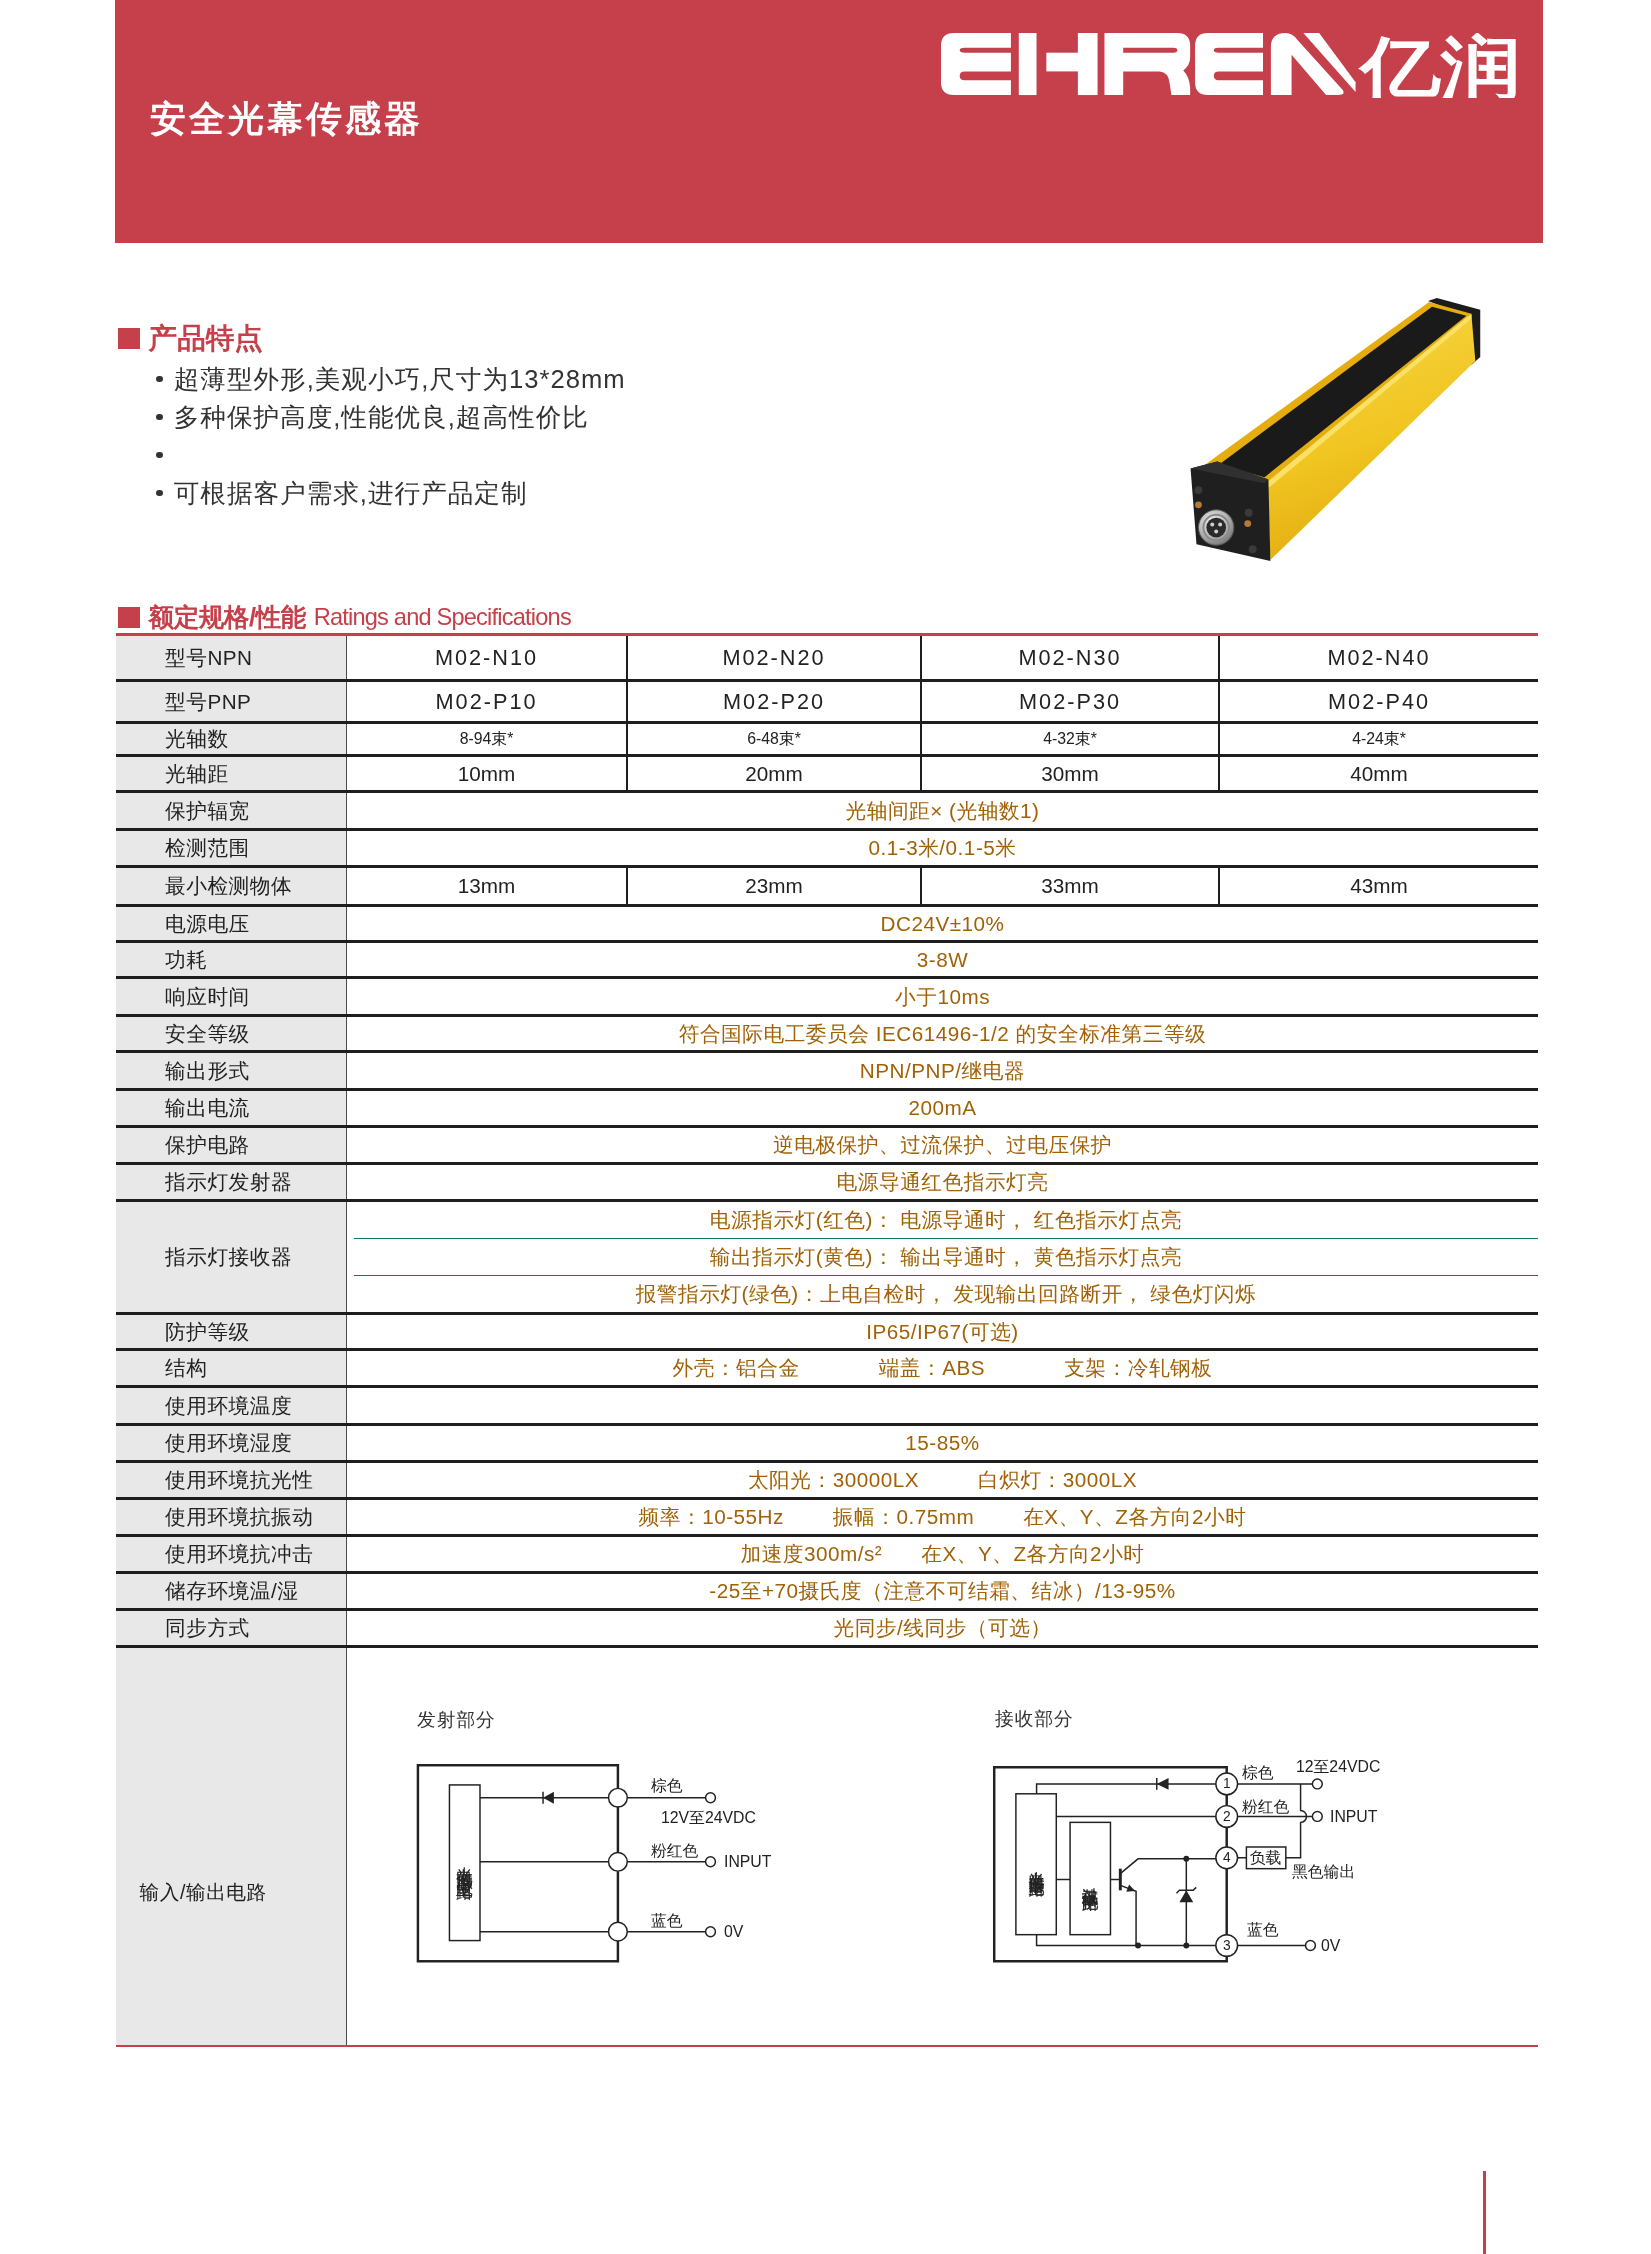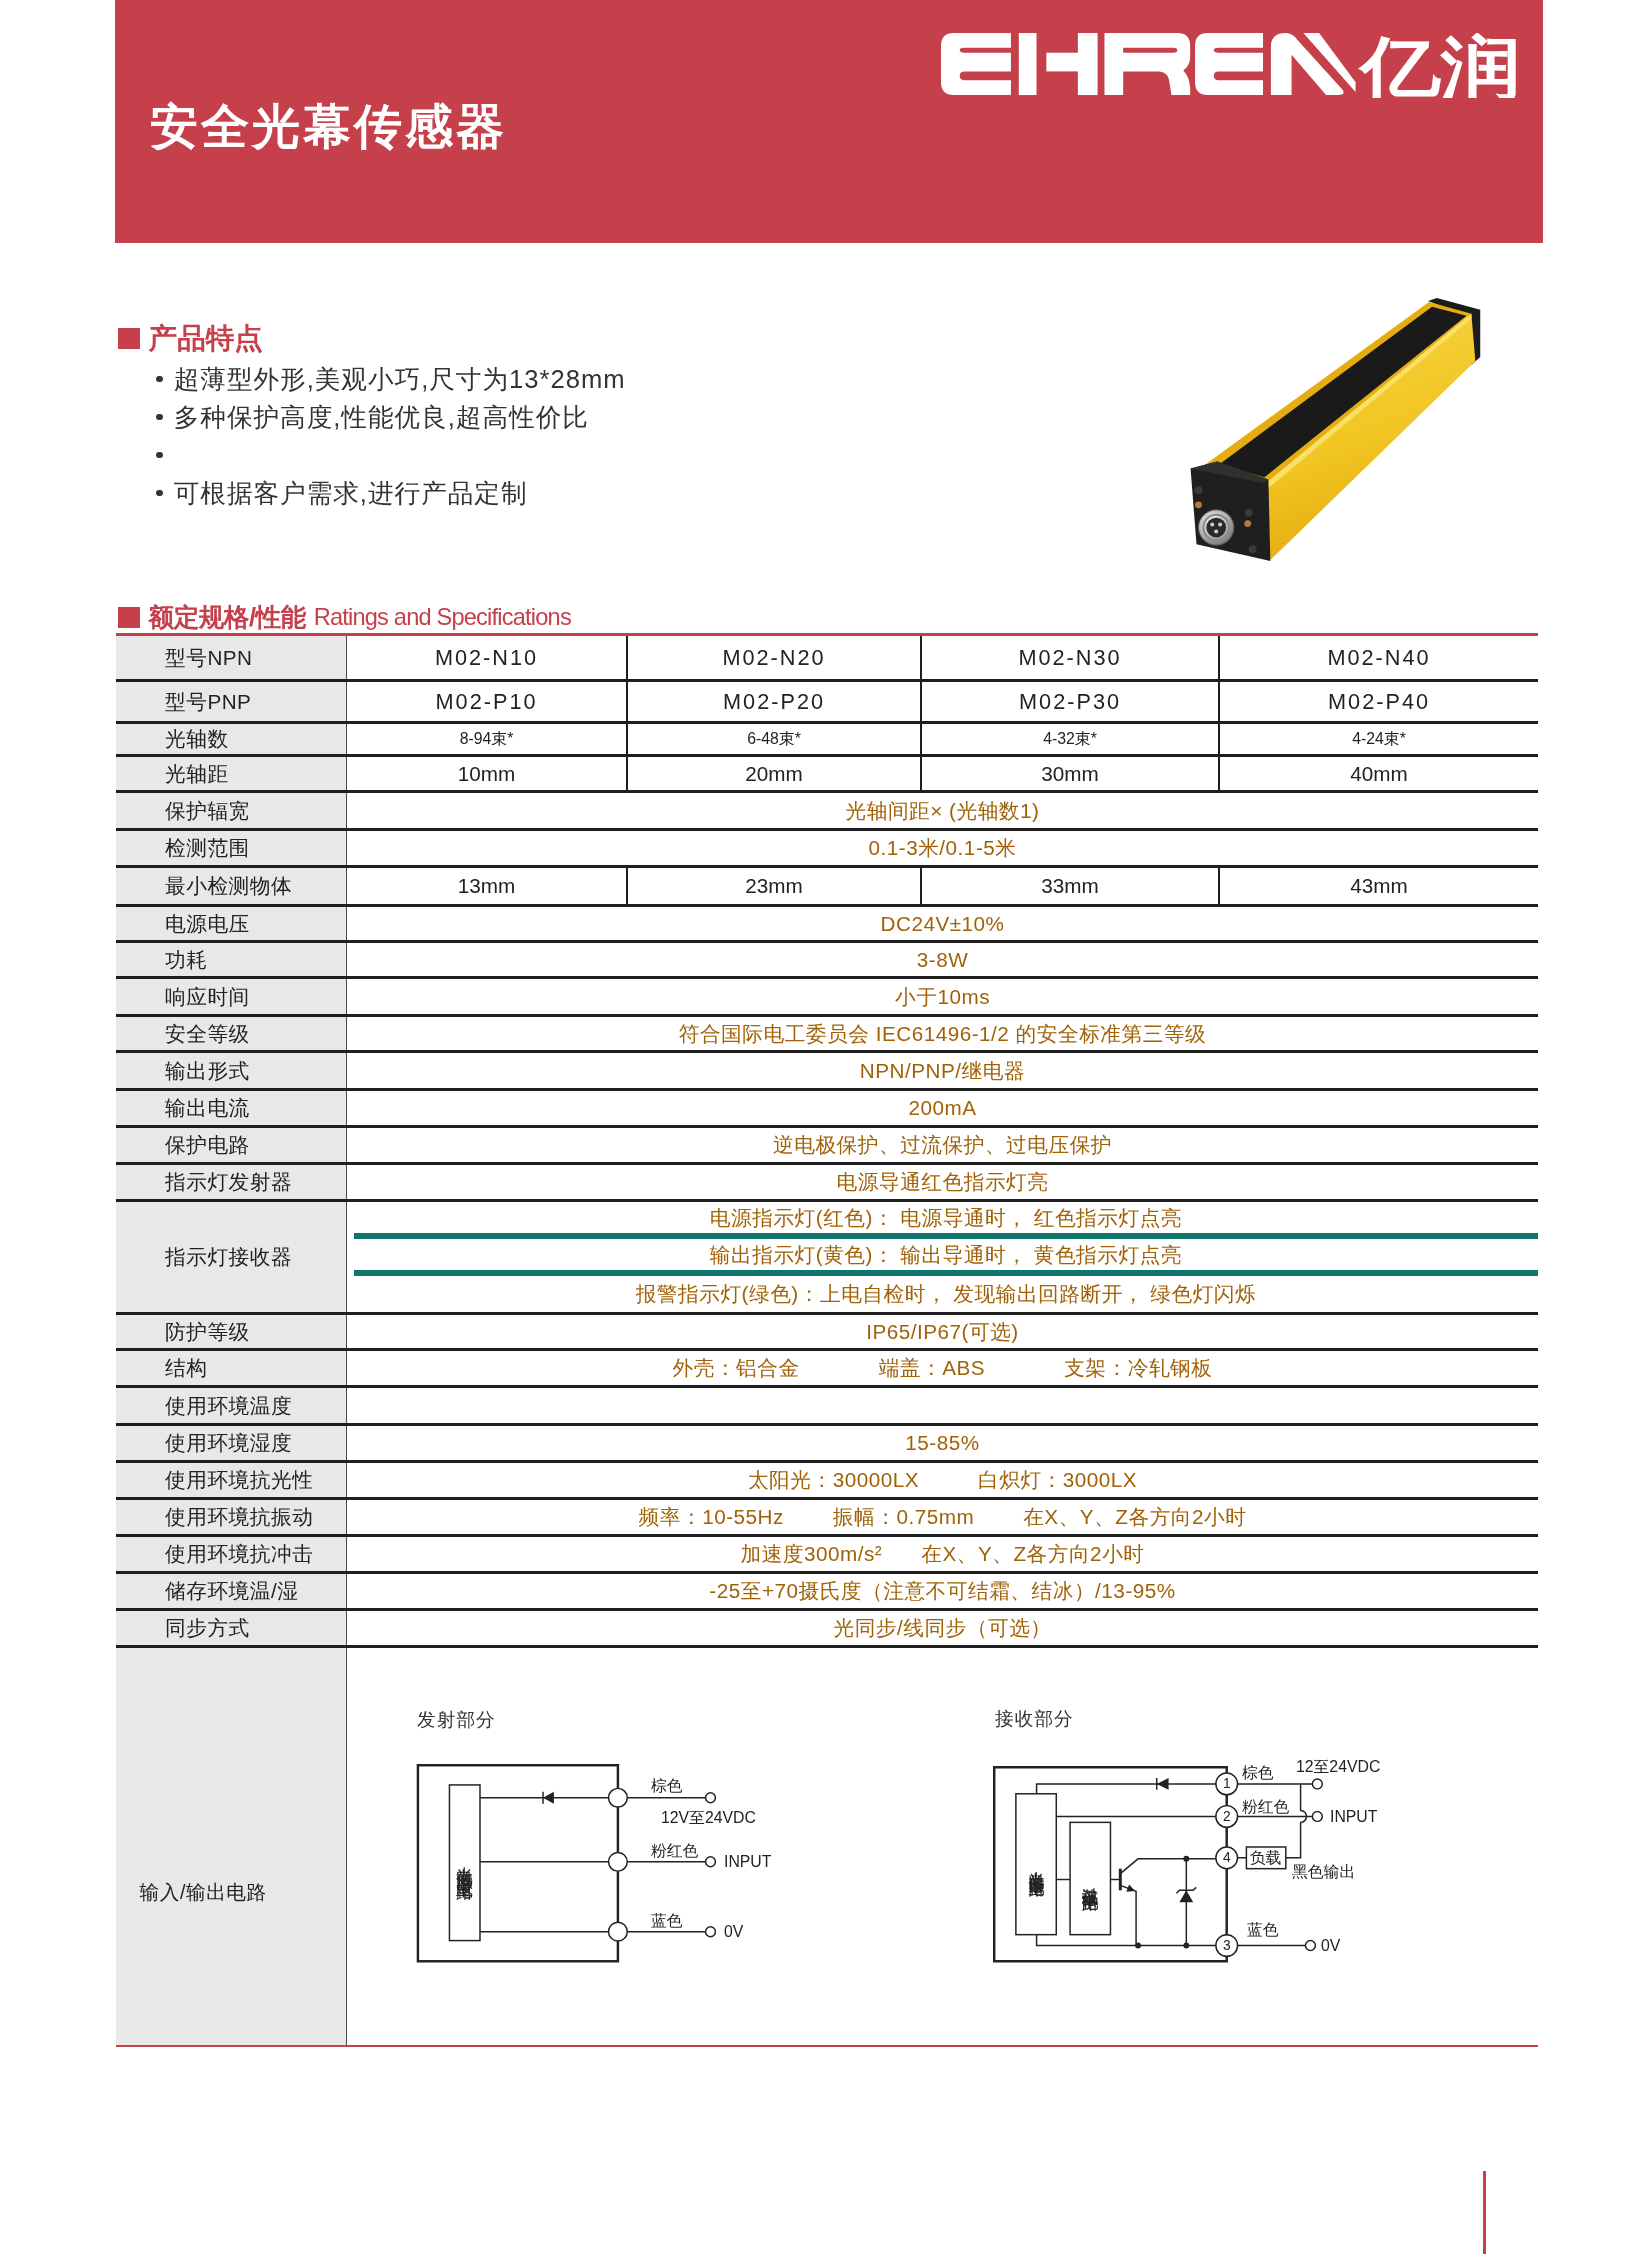--- a/index.html
+++ b/index.html
@@ -5,21 +5,21 @@
   * { box-sizing: border-box; }
   html, body { margin: 0; padding: 0; }
   body {
     width: 1652px; height: 2255px; position: relative; overflow: hidden;
     background: #ffffff;
     font-family: "Liberation Sans", "DejaVu Sans", sans-serif;
     color: #222;
   }
   
   .banner { position: absolute; left: 115px; top: 0; width: 1428px; height: 243px; background: #c5404a; }
-  .banner-title { position: absolute; left: 35px; top: 95px; font-size: 48px; font-weight: bold; color: #fff; letter-spacing: 3px; white-space: nowrap; }
+  .banner-title { position: absolute; left: 35px; top: 95px; font-size: 36px; font-weight: bold; color: #fff; letter-spacing: 3px; white-space: nowrap; }
   .logo { position: absolute; left: 826px; top: 32.5px; }
 
   
   .sec-head { position: absolute; left: 118px; display: flex; align-items: center; white-space: nowrap; }
   .sec-square { width: 21.7px; height: 21.7px; background: #c5404a; margin-right: 8.9px; flex: none; }
   .features-head { top: 319px; }
   .features-head .sec-title { font-size: 28.6px; font-weight: bold; color: #c5404a; }
   .specs-head { top: 600px; }
   .specs-head .sec-square { height: 20.7px; }
   .specs-head .sec-title-cn { font-size: 25.6px; font-weight: bold; color: #c5404a; letter-spacing: -0.5px; }
@@ -41,21 +41,21 @@
   .h405 { height: 399px; border-bottom: 2px solid #c5404a; }
   .lab { width: 231px; flex: none; background: #e8e8e8; border-right: 1.5px solid #4a4a4a;
          padding-left: 49px; display: flex; align-items: center; font-size: 20.7px; color: #222; white-space: nowrap; letter-spacing: 0.5px; }
   .val { flex: 1; display: flex; align-items: center; justify-content: center; font-size: 20.7px; color: #a16207; white-space: nowrap; letter-spacing: 0.5px; }
   .cols { flex: 1; display: grid; grid-template-columns: 279px 294px 298px 1fr; }
   .cols > div { display: flex; align-items: center; justify-content: center; font-size: 20.7px; color: #222; white-space: nowrap; }
   .cols > div + div { border-left: 2px solid #1e1e1e; }
   .cols.big > div { font-size: 21.7px; letter-spacing: 2px; }
   .cols.small > div { font-size: 15.8px; }
   .val.multi { flex-direction: column; align-items: stretch; justify-content: flex-start; }
-  .sub { display: flex; align-items: center; justify-content: center; height: 37px; margin-left: 6.9px; border-bottom: 6px solid #0f766e; }
+  .sub { display: flex; align-items: center; justify-content: center; height: 37px; margin-left: 6.9px; border-bottom: 1px solid #0f766e; }
   .sub.last { height: 36px; border-bottom: none; }
   .parts { display: flex; }
   .lab.io-lab { align-items: flex-start; padding-left: 23.6px; padding-top: 231px; font-size: 19.7px; }
   .io-cell { flex: 1; position: relative; }
   .io-svg { position: absolute; left: 0; top: 0; }
   .lbl { position: absolute; font-size: 15.8px; line-height: 17.7px; color: #222; white-space: nowrap; }
   .diag-title { position: absolute; font-size: 18.7px; line-height: 21.7px; color: #333; letter-spacing: 1px; white-space: nowrap; }
   .vtext { position: absolute; writing-mode: vertical-rl; text-orientation: upright; display: flex; align-items: center; justify-content: center; color: #222; }
   .pin { position: absolute; width: 21.7px; height: 21.7px; line-height: 21.7px; text-align: center; font-size: 13.8px; color: #222; }
   .load-lbl { position: absolute; width: 39px; height: 21.7px; line-height: 21.7px; text-align: center; font-size: 15.8px; }

